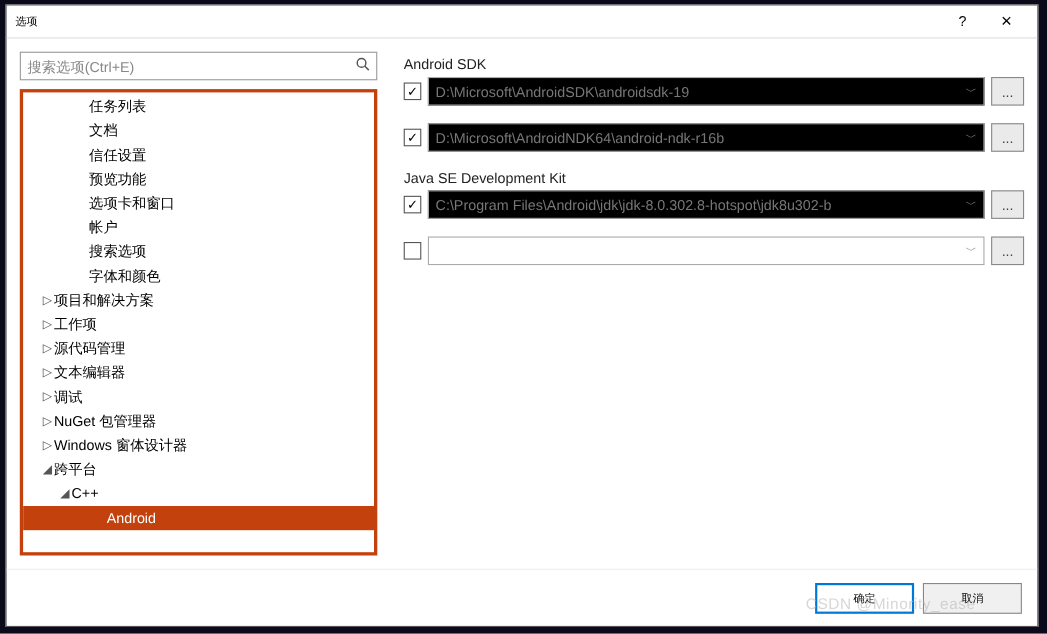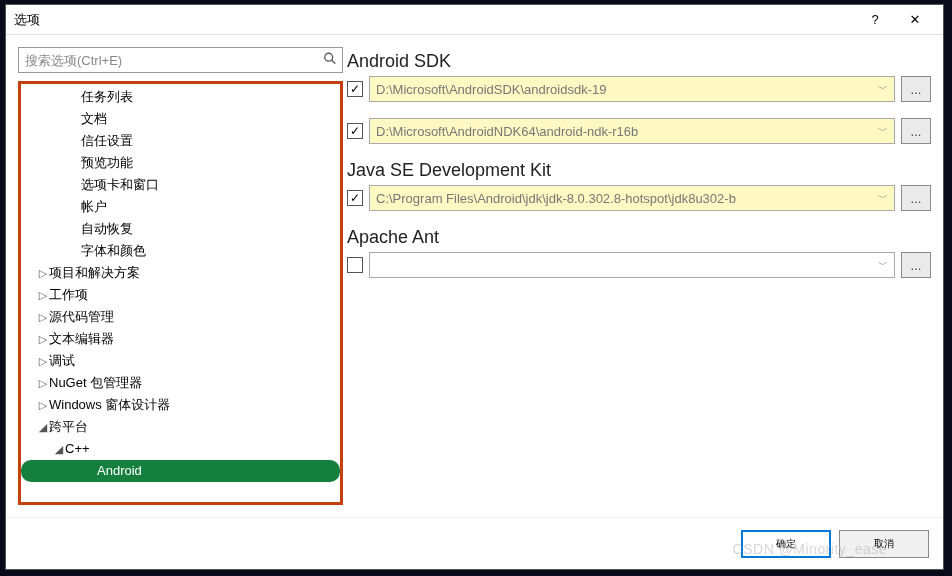--- a/index.html
+++ b/index.html
@@ -1,38 +1,38 @@
 <!DOCTYPE html>
 <html><head>
 <meta charset="utf-8">
 <style>
   * { box-sizing: border-box; margin: 0; padding: 0; font-family: "Segoe UI", "Microsoft YaHei", sans-serif; font-size: 13px; }
   body { background: #0a0a1a; width: 952px; height: 576px; position: relative; overflow: hidden; }
   .dialog { position: absolute; top: 4px; left: 5px; right: 8px; bottom: 6px; background: #fff; border: 1px solid #555; display: flex; flex-direction: column; }
   .titlebar { height: 30px; display: flex; align-items: center; padding: 0 8px; border-bottom: 1px solid #ddd; }
-  .titlebar .title { flex: 1; font-size: 13px; }
+  .titlebar .title { flex: 1; font-size: 10px; }
   .titlebar .btn { width: 40px; height: 30px; display: flex; align-items: center; justify-content: center; cursor: pointer; }
-  .body { flex: 1; display: flex; padding: 12px; gap: 4px; overflow: hidden; }
+  .body { flex: 1; display: flex; padding: 12px; gap: 24px; overflow: hidden; }
   .left { width: 325px; display: flex; flex-direction: column; }
   .searchwrap { position: relative; margin-bottom: 8px; }
   .search { width: 100%; height: 26px; border: 1px solid #999; padding: 0 28px 0 6px; font-size: 13px; }
   .search::placeholder { color: #888; }
   .searchicon { position: absolute; right: 6px; top: 50%; transform: translateY(-50%); color: #555; pointer-events: none; }
   .tree { flex: 1; border: 3px solid #c2410c; overflow-y: scroll; padding: 2px 0; position: relative; }
   .tree-item { height: 22px; line-height: 22px; white-space: nowrap; cursor: default; display: flex; align-items: center; }
-  .tree-item.selected { background: #15803d; color: #fff; border-radius: 10px; }
+  .tree-item.selected { background: #c2410c; color: #fff; }
   .arrow { display: inline-block; width: 12px; text-align: center; color: #555; font-size: 11px; cursor: pointer; }
   .tree-item.selected .arrow { color: #fff; }
   .right { flex: 1; padding-top: 4px; }
   .field { margin-bottom: 16px; }
-  .field-label { margin-bottom: 4px; font-size: 18px; color: #222; }
+  .field-label { margin-bottom: 4px; font-size: 13px; color: #222; }
   .field-row { display: flex; align-items: center; gap: 6px; }
   .cb { width: 16px; height: 16px; border: 1px solid #555; display: flex; align-items: center; justify-content: center; cursor: pointer; flex-shrink: 0; }
   .cb.checked::after { content: "✓"; font-size: 12px; line-height: 1; color: #000; }
-  .combo { flex: 1; height: 26px; border: 1px solid #aaa; background: #fef9c3; display: flex; align-items: center; padding: 0 6px; color: #777; position: relative; overflow: hidden; }
+  .combo { flex: 1; height: 26px; border: 1px solid #aaa; background: #000000; display: flex; align-items: center; padding: 0 6px; color: #777; position: relative; overflow: hidden; }
   .combo .txt { flex: 1; white-space: nowrap; overflow: hidden; text-overflow: ellipsis; }
   .combo .dd { color: #888; font-size: 10px; padding-left: 4px; }
   .combo.active { background: #fff; color: #222; }
   .browse { width: 30px; height: 26px; border: 1px solid #888; background: #eaeaea; display: flex; align-items: center; justify-content: center; cursor: pointer; color: #444; }
   .footer { height: 52px; display: flex; align-items: center; justify-content: flex-end; padding: 0 14px; gap: 8px; border-top: 1px solid #eee; }
   .btn-foot { width: 90px; height: 28px; border: 1px solid #888; background: #f0f0f0; cursor: pointer; font-size: 10px; }
   .btn-foot.primary { border: 2px solid #0078d7; background: #fff; }
   .watermark { position: absolute; bottom: 12px; right: 56px; color: #bbb; font-size: 14px; letter-spacing: 0.5px; pointer-events: none; opacity: 0.6; }
   ::-webkit-scrollbar { width: 16px; }
   ::-webkit-scrollbar-track { background: #f0f0f0; }
@@ -86,21 +86,21 @@
           <div class="tree-item" style="padding-left: 48px;">
             <span class="arrow"></span>
             <span>选项卡和窗口</span>
           </div>
           <div class="tree-item" style="padding-left: 48px;">
             <span class="arrow"></span>
             <span>帐户</span>
           </div>
           <div class="tree-item" style="padding-left: 48px;">
             <span class="arrow"></span>
-            <span>自动恢复</span>
+            <span>搜索选项</span>
           </div>
           <div class="tree-item" style="padding-left: 48px;">
             <span class="arrow"></span>
             <span>字体和颜色</span>
           </div>
           <div class="tree-item" style="padding-left: 16px;">
             <span class="arrow">▷</span>
             <span>项目和解决方案</span>
           </div>
           <div class="tree-item" style="padding-left: 16px;">
@@ -169,21 +169,20 @@
           <div class="field-row">
             <div class="cb checked"></div>
             <div class="combo">
               <span class="txt">C:\Program Files\Android\jdk\jdk-8.0.302.8-hotspot\jdk8u302-b</span>
               <span class="dd">﹀</span>
             </div>
             <div class="browse">...</div>
           </div>
         </div>
         <div class="field">
-          <div class="field-label">Apache Ant</div>
           <div class="field-row">
             <div class="cb"></div>
             <div class="combo active">
               <span class="txt"></span>
               <span class="dd">﹀</span>
             </div>
             <div class="browse">...</div>
           </div>
         </div>
       </div>

